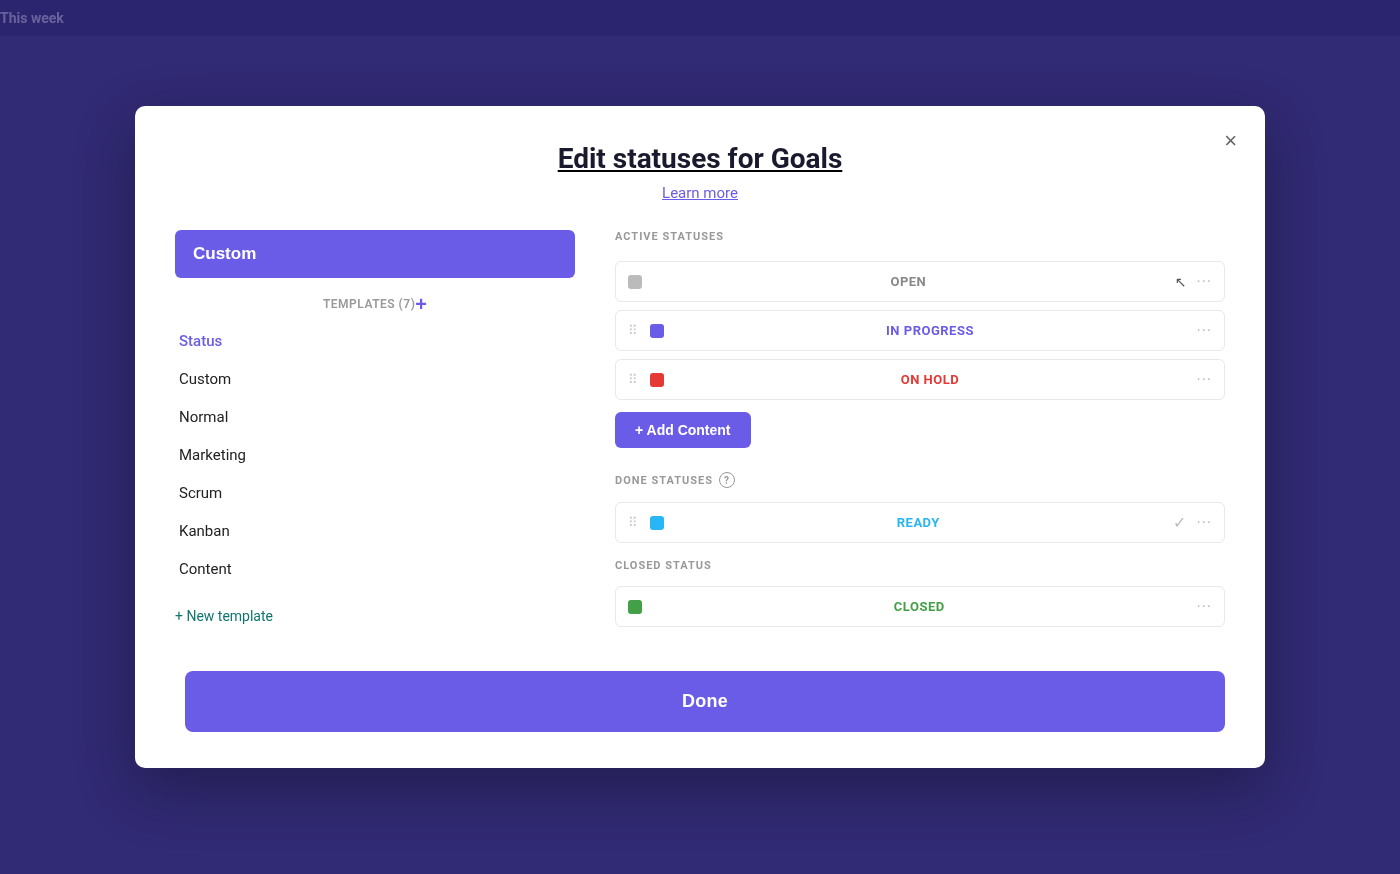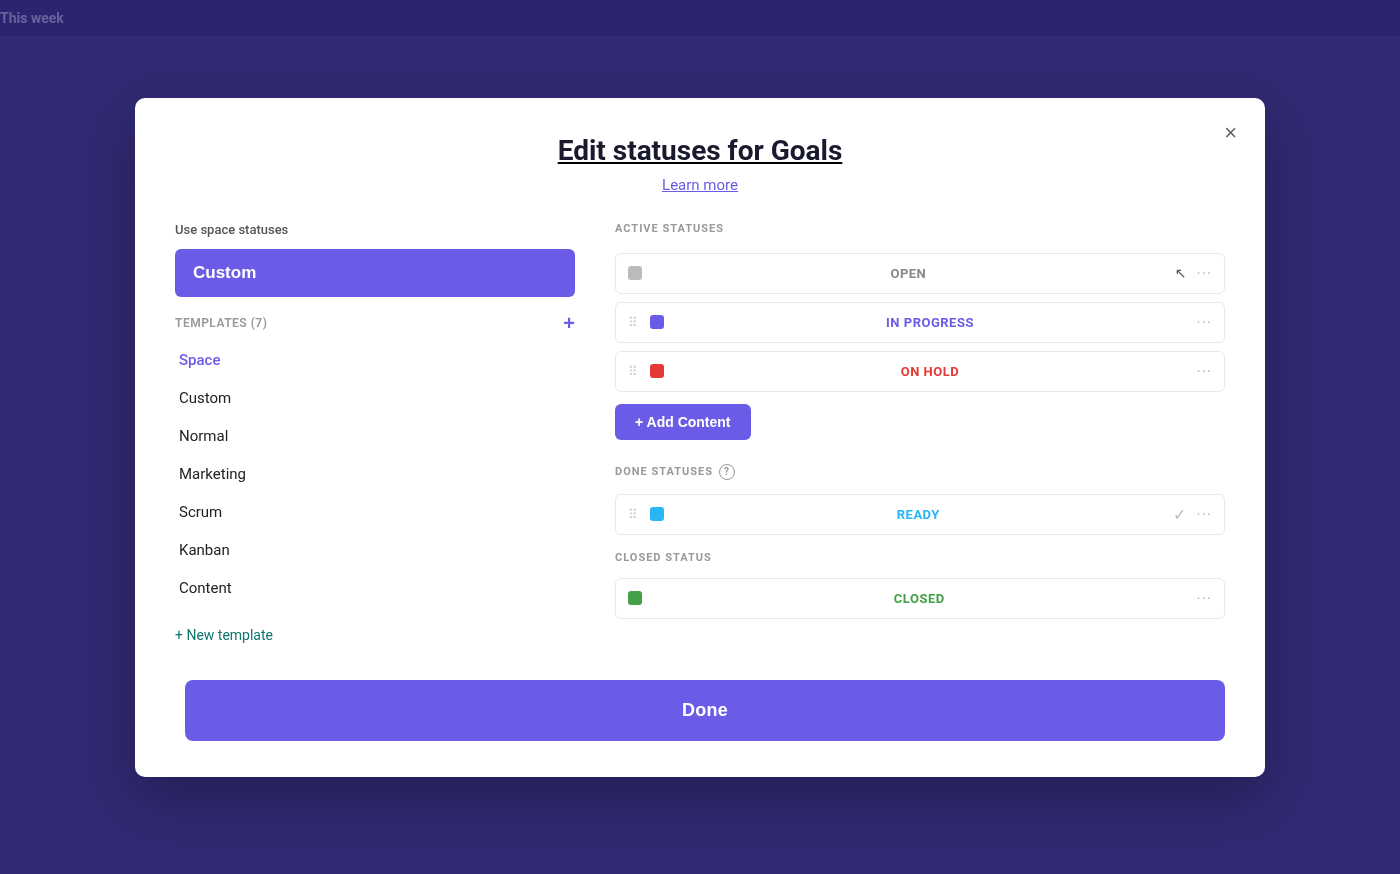--- a/index.html
+++ b/index.html
@@ -117,21 +117,21 @@
       text-align: left;
       font-size: 17px;
       font-weight: 600;
       cursor: pointer;
       margin-bottom: 16px;
     }
 
     .templates-row {
       display: flex;
       align-items: center;
-      justify-content: space-between;
+      justify-content: center;
       margin-bottom: 8px;
     }
 
     .templates-label {
       font-size: 12px;
       color: #999;
       font-weight: 600;
       letter-spacing: 0.5px;
     }
 
@@ -315,30 +315,29 @@
     <button class="modal-close">×</button>
 
     <div class="modal-header">
       <div class="modal-title">Edit statuses for Goals</div>
       <a class="modal-learn-more">Learn more</a>
     </div>
 
     <div class="modal-body">
 
       <div class="left-panel">
-        <div class="use-space-label">Use space statuses</div>
         <button class="custom-selected-btn">Custom</button>
 
         <div class="templates-row">
           <span class="templates-label">TEMPLATES (7)</span>
           <button class="templates-add">+</button>
         </div>
 
         <ul class="template-list">
-          <li class="template-item space-item">Space</li>
+          <li class="template-item space-item">Status</li>
           <li class="template-item normal-item">Custom</li>
           <li class="template-item normal-item">Normal</li>
           <li class="template-item normal-item">Marketing</li>
           <li class="template-item normal-item">Scrum</li>
           <li class="template-item normal-item">Kanban</li>
           <li class="template-item normal-item">Content</li>
         </ul>
 
         <a class="new-template-link">+ New template</a>
       </div>

